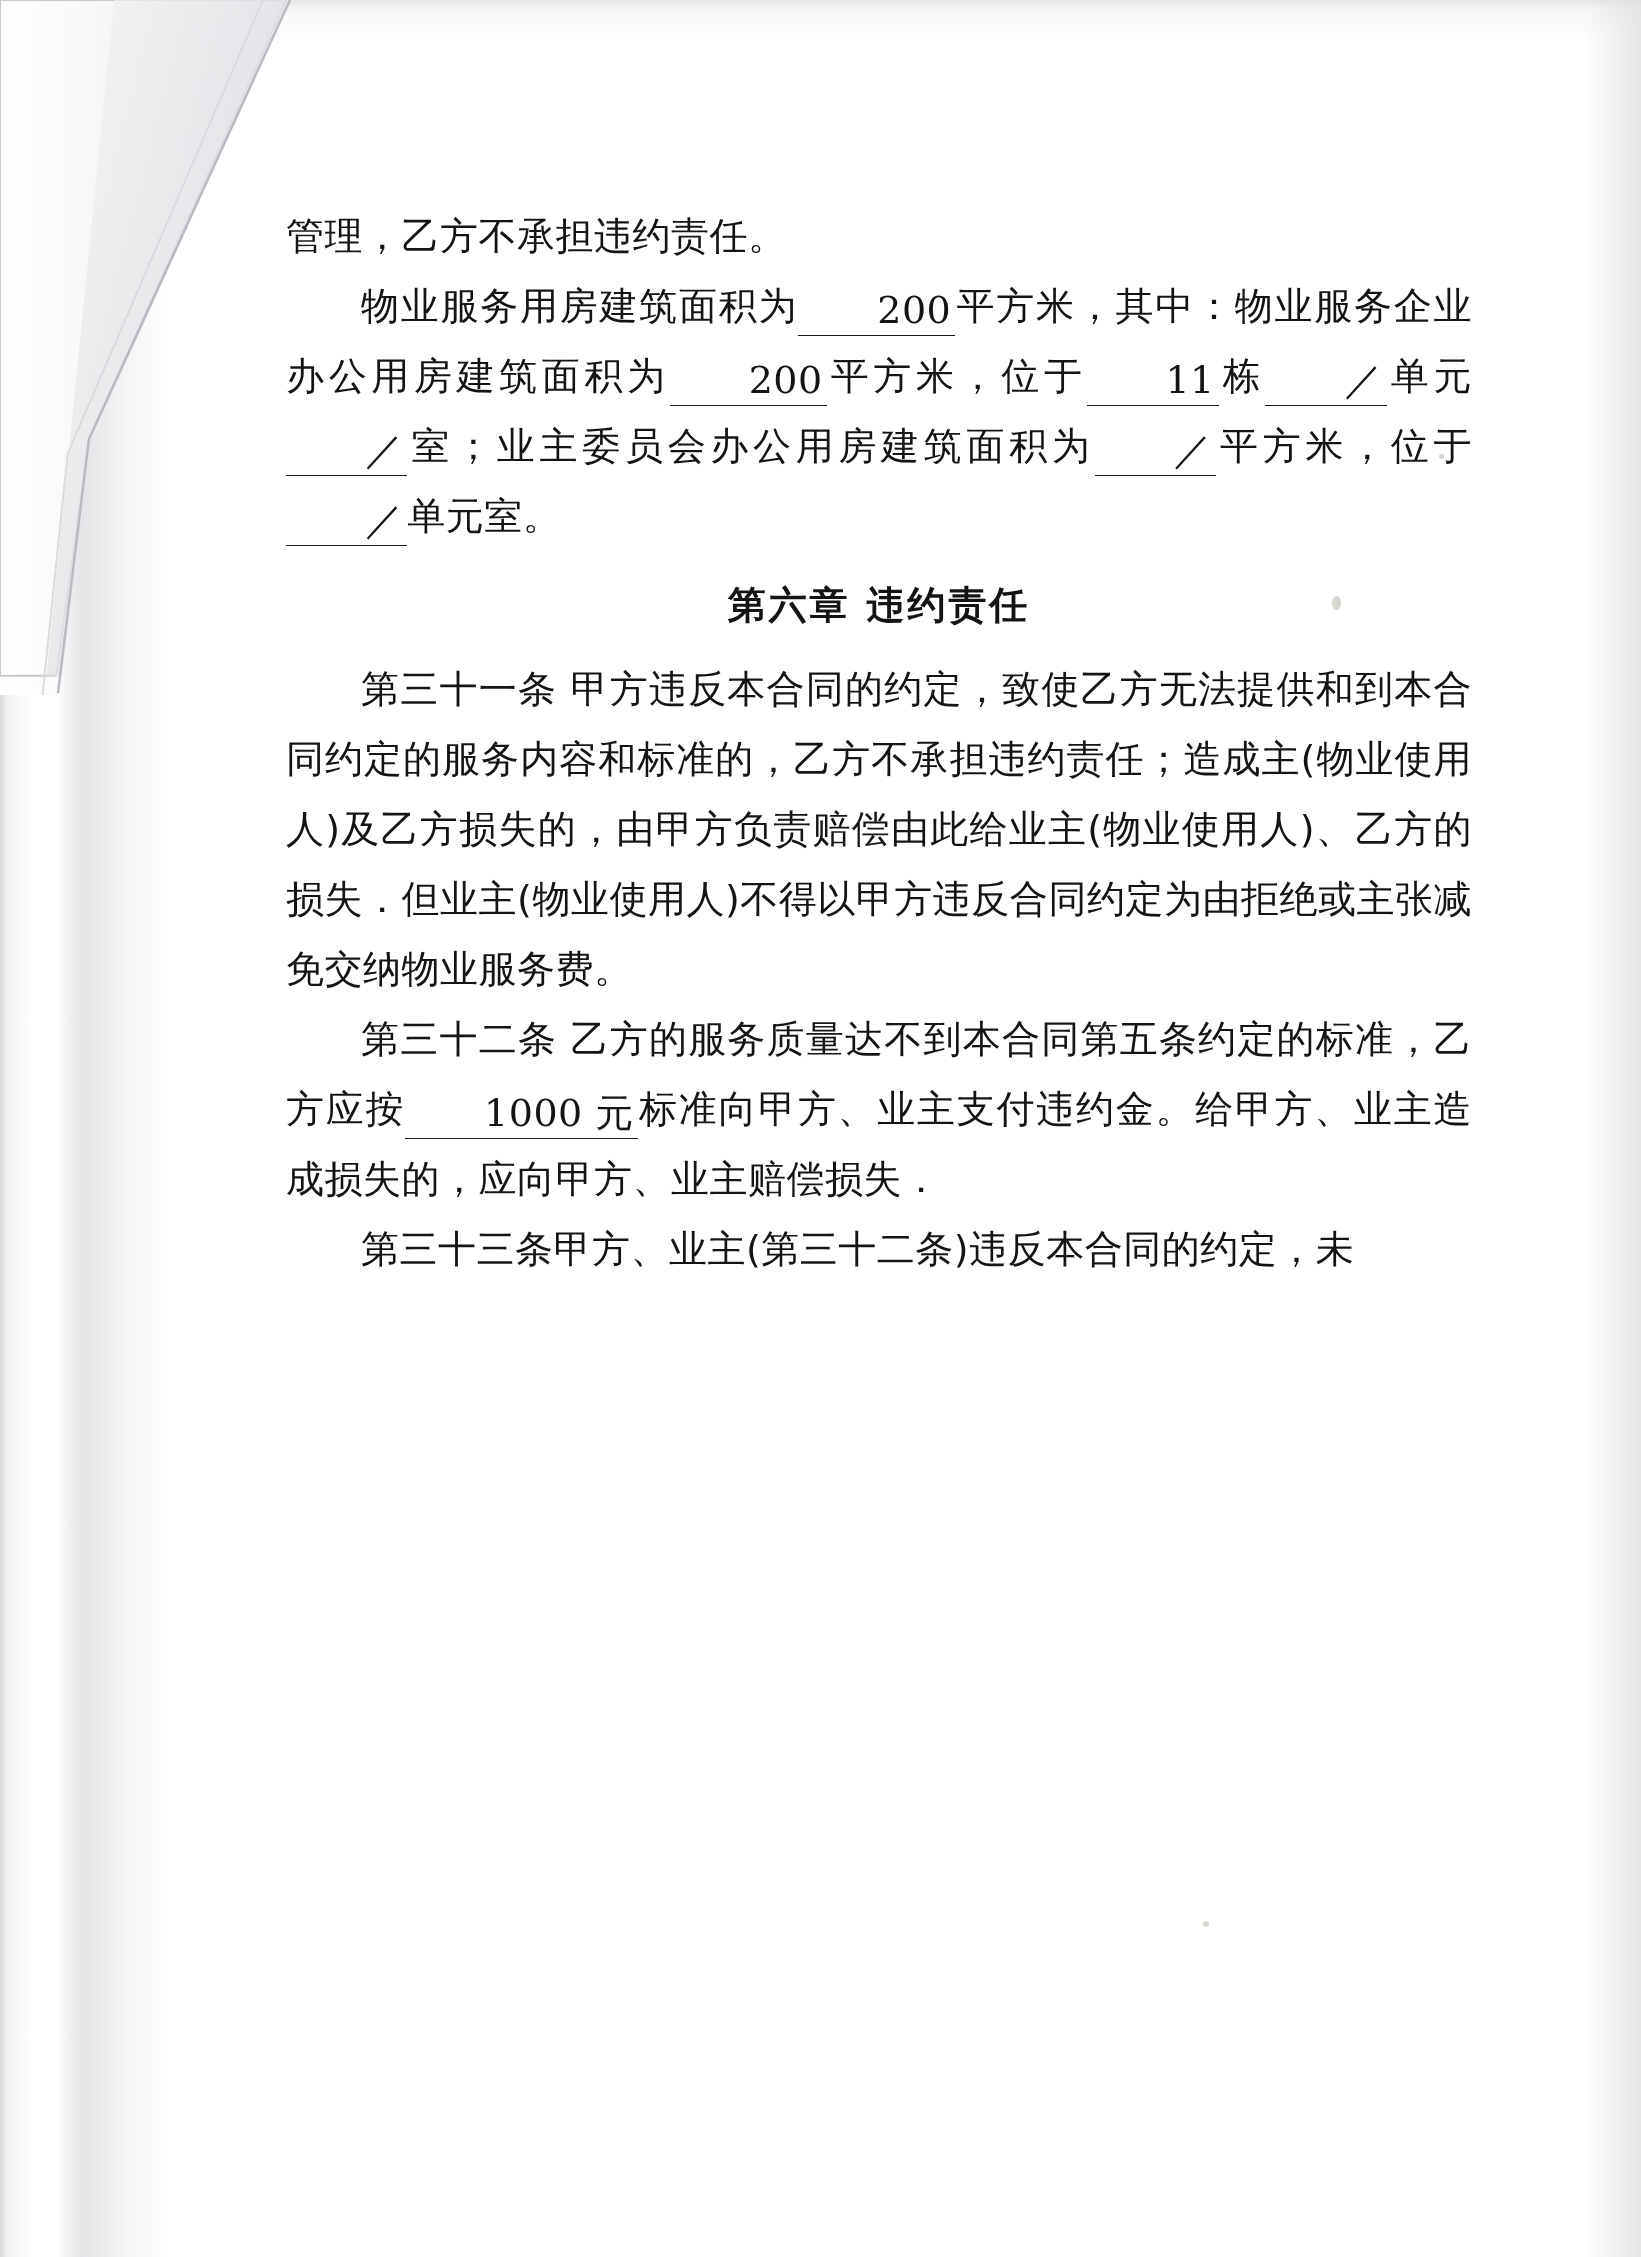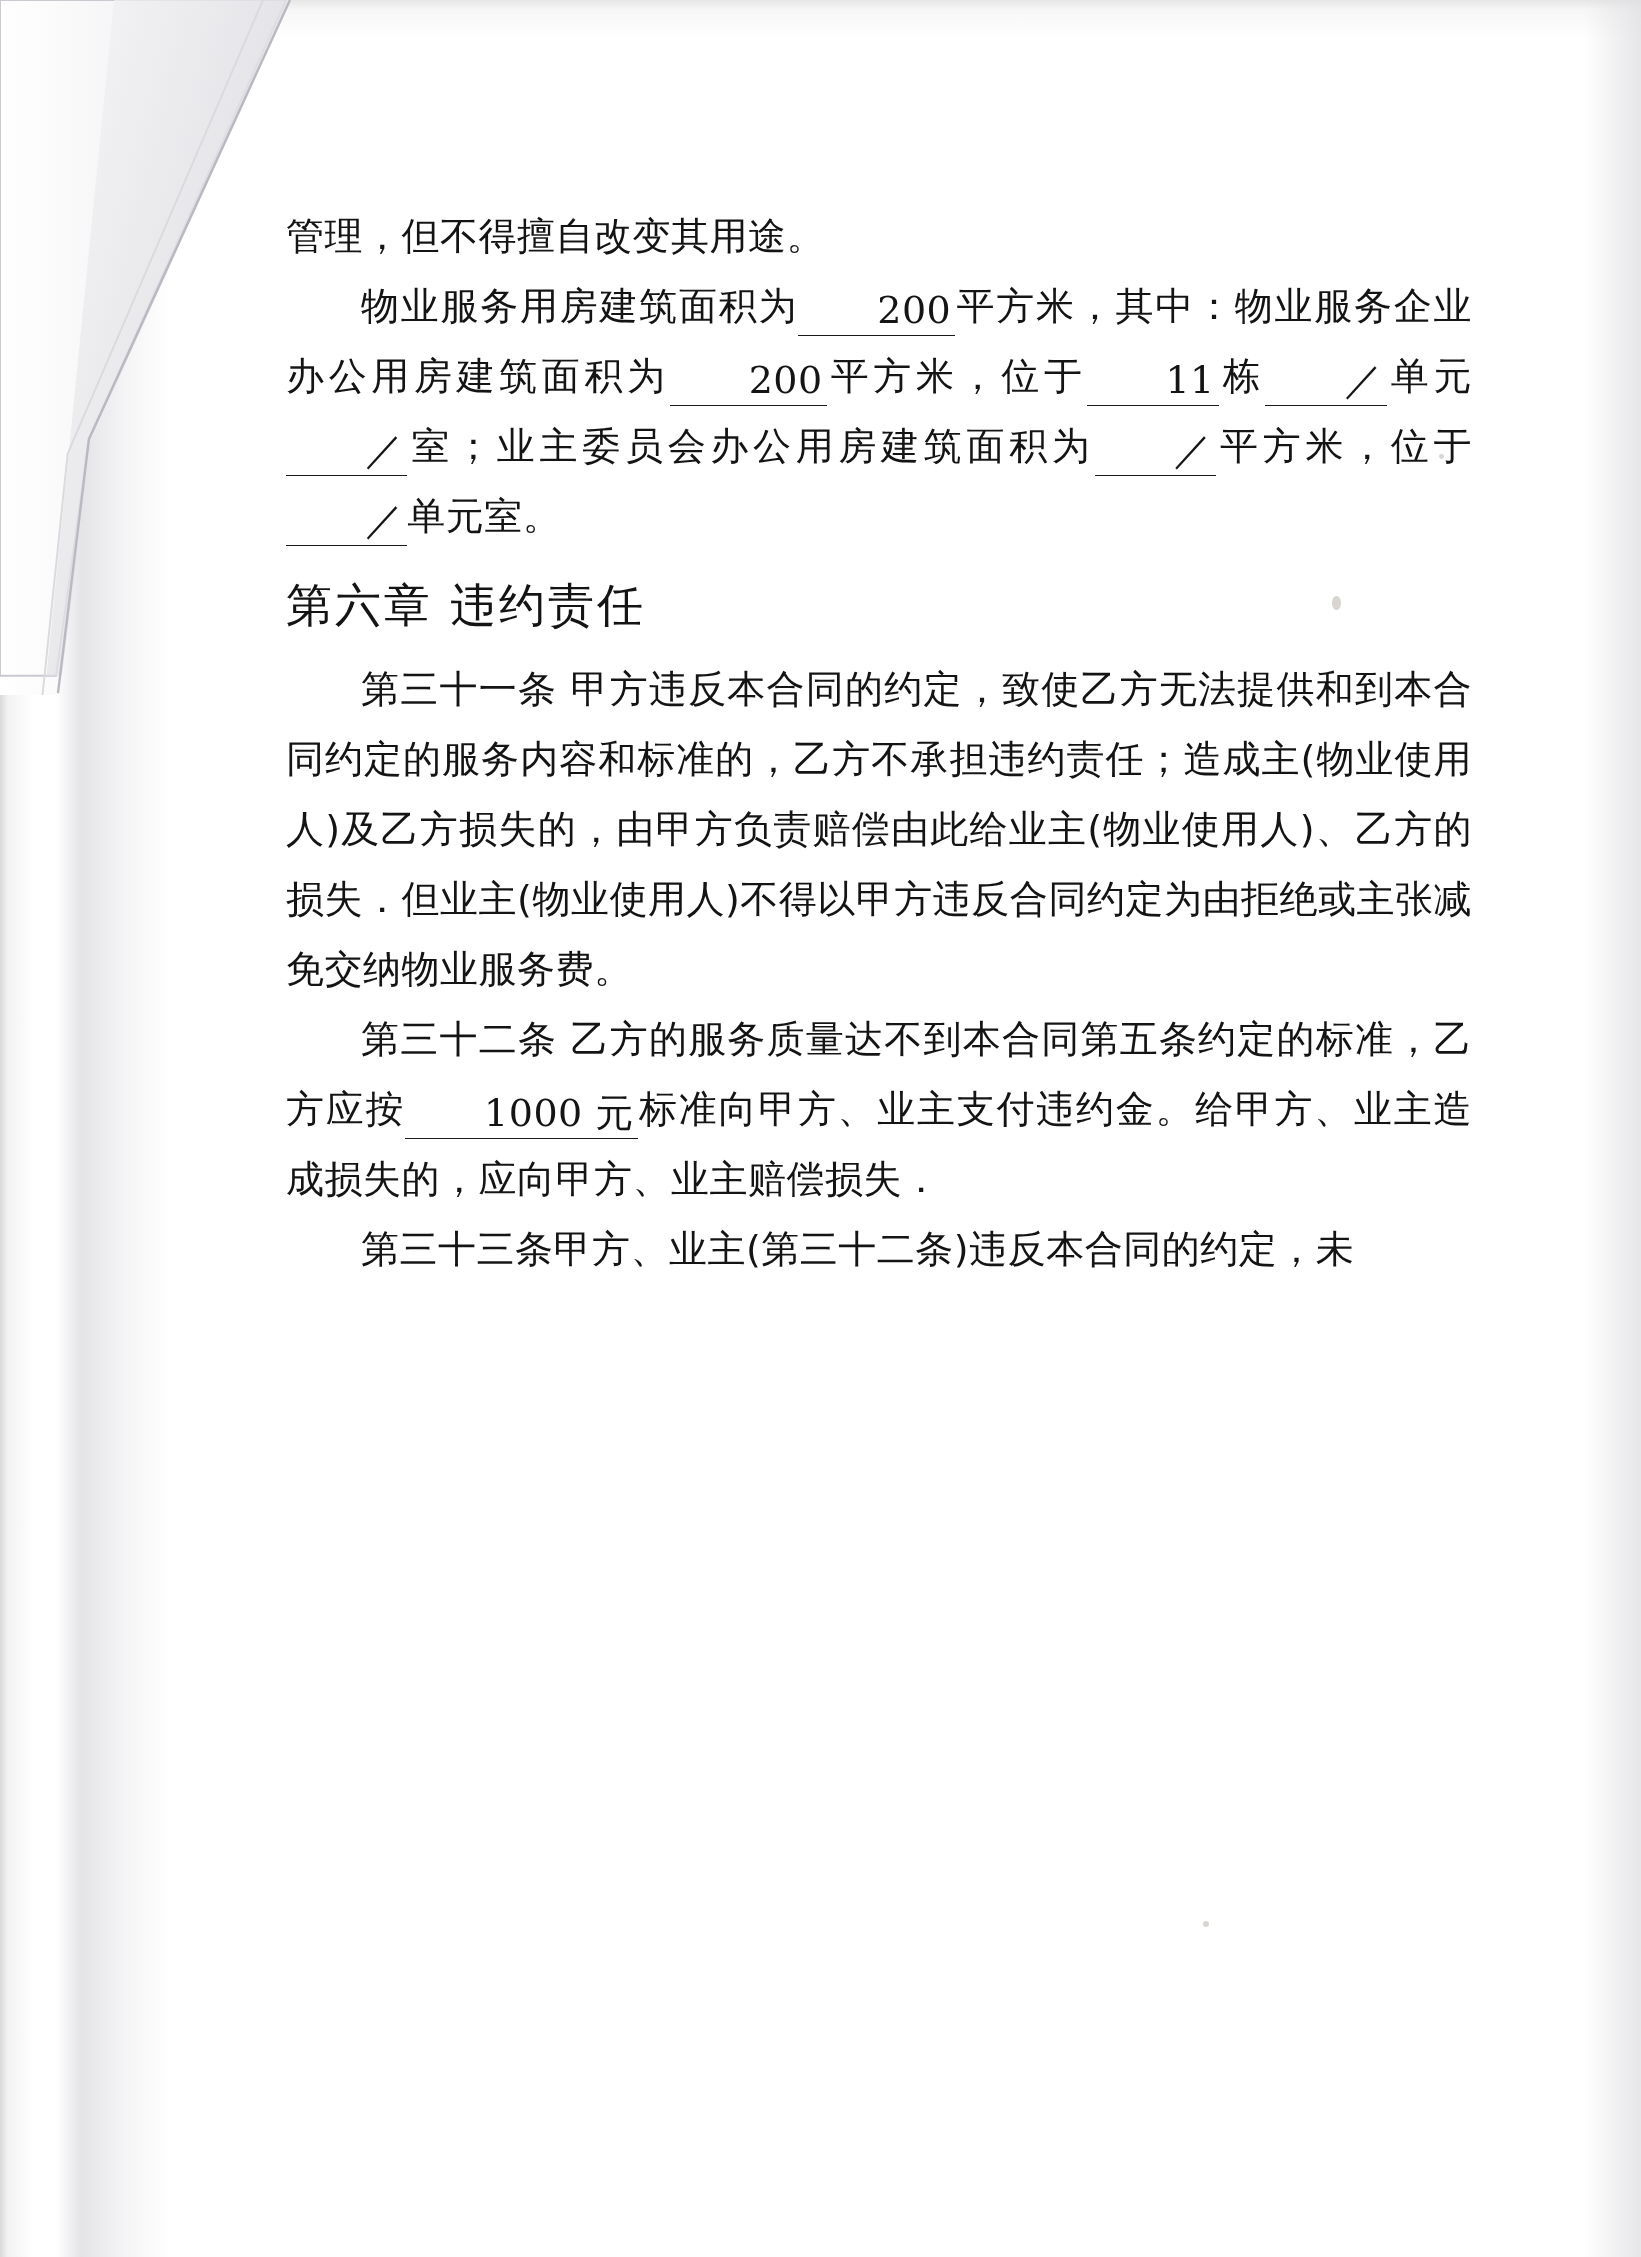--- a/index.html
+++ b/index.html
@@ -85,25 +85,25 @@
 
   .para {
     margin: 0 0 0 0;
     text-align: justify;
     text-justify: inter-character;
     white-space: normal;
   }
   .indent { text-indent: 75px; }
 
   .chapter-title {
-    text-align: left;
-    font-weight: normal;
+    text-align: center;
+    font-weight: bold;
     letter-spacing: 2.9px;
     margin: 19.3px 0 13.5px 0;
-    font-size: 46px;
+    font-size: 38px;
   }
 
   
   .blank {
     display: inline-block;
     border-bottom: 1.9px solid #1a1a1a;
     text-align: center;
     font-family: "DejaVu Serif", "Liberation Serif", serif;
     padding: 0 3.9px;
     line-height: 50px;
@@ -148,21 +148,21 @@
     <polygon points="118,0 300,0 96,452 64,700 48,700" fill="url(#foldg)" opacity="0.75"></polygon>
     <path d="M300,0 L92,455 L60,718" fill="none" stroke="#b9b9c2" stroke-width="2.5"></path>
     <path d="M272,0 L70,470 L44,720" fill="none" stroke="#dadade" stroke-width="2"></path>
   </svg>
 
   <span class="speck" style="left:1332px; top:596px; width:8.7px; height:13.5px;"></span>
   <span class="speck" style="left:1439px; top:454px; width:4.8px; height:4.8px;"></span>
   <span class="speck" style="left:1203px; top:1921px; width:5.8px; height:5.8px;"></span>
 
   <div id="doc-body">
-      <div class="para"><span>管理，但不得擅自改变其用途。</span></div>
+      <div class="para"><span>管理，乙方不承担违约责任。</span></div>
       <div class="para indent"><span>物业服务用房建筑面积为</span><span class="blank w-num">200</span><span>平方米，其中：物业服务企业办公用房建筑面积为</span><span class="blank w-num">200</span><span>平方米，位于</span><span class="blank w-short">11</span><span>栋</span><span class="blank w-slash">／</span><span>单元</span><span class="blank w-slash">／</span><span>室；业主委员会办公用房建筑面积为</span><span class="blank w-slash">／</span><span>平方米，位于</span><span class="blank w-slash">／</span><span>单元室。</span></div>
       <div class="para chapter-title">第六章 违约责任</div>
       <div class="para indent"><span>第三十一条 甲方违反本合同的约定，致使乙方无法提供和到本合同约定的服务内容和标准的，乙方不承担违约责任；造成主(物业使用人)及乙方损失的，由甲方负责赔偿由此给业主(物业使用人)、乙方的损失．但业主(物业使用人)不得以甲方违反合同约定为由拒绝或主张减免交纳物业服务费。</span></div>
       <div class="para indent"><span>第三十二条 乙方的服务质量达不到本合同第五条约定的标准，乙方应按</span><span class="blank w-wide">1000 元</span><span>标准向甲方、业主支付违约金。给甲方、业主造成损失的，应向甲方、业主赔偿损失．</span></div>
       <div class="para indent"><span>第三十三条甲方、业主(第三十二条)违反本合同的约定，未</span></div>
     </div>
 
 </div>
 
 

